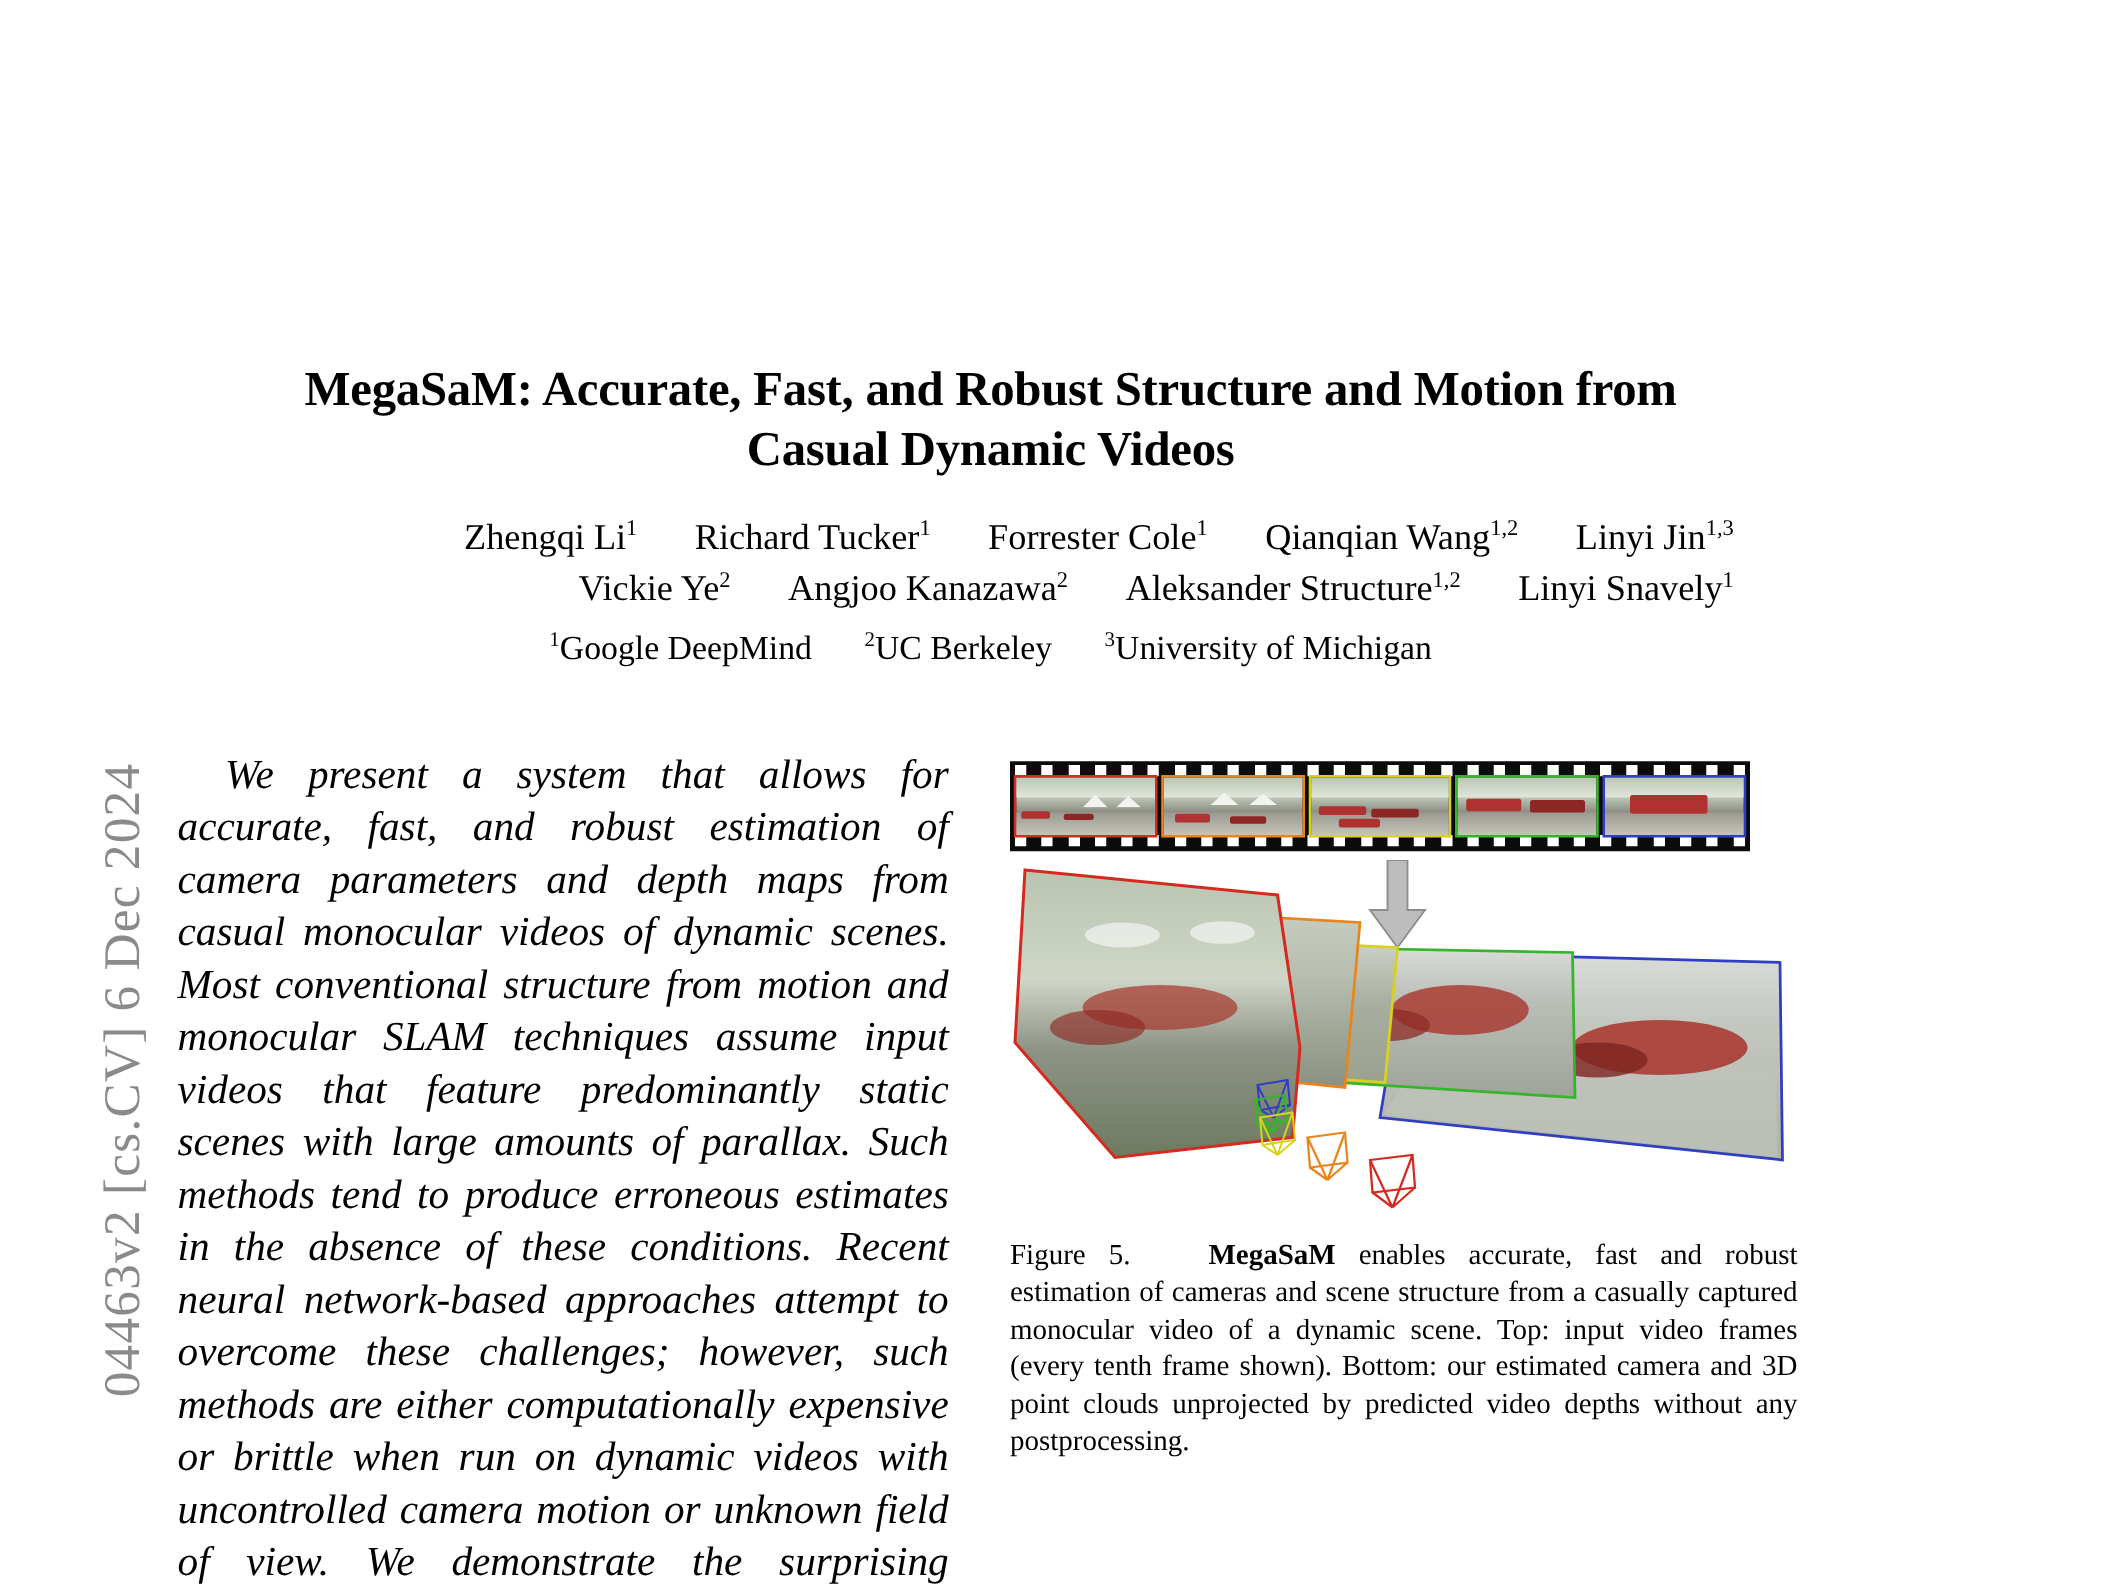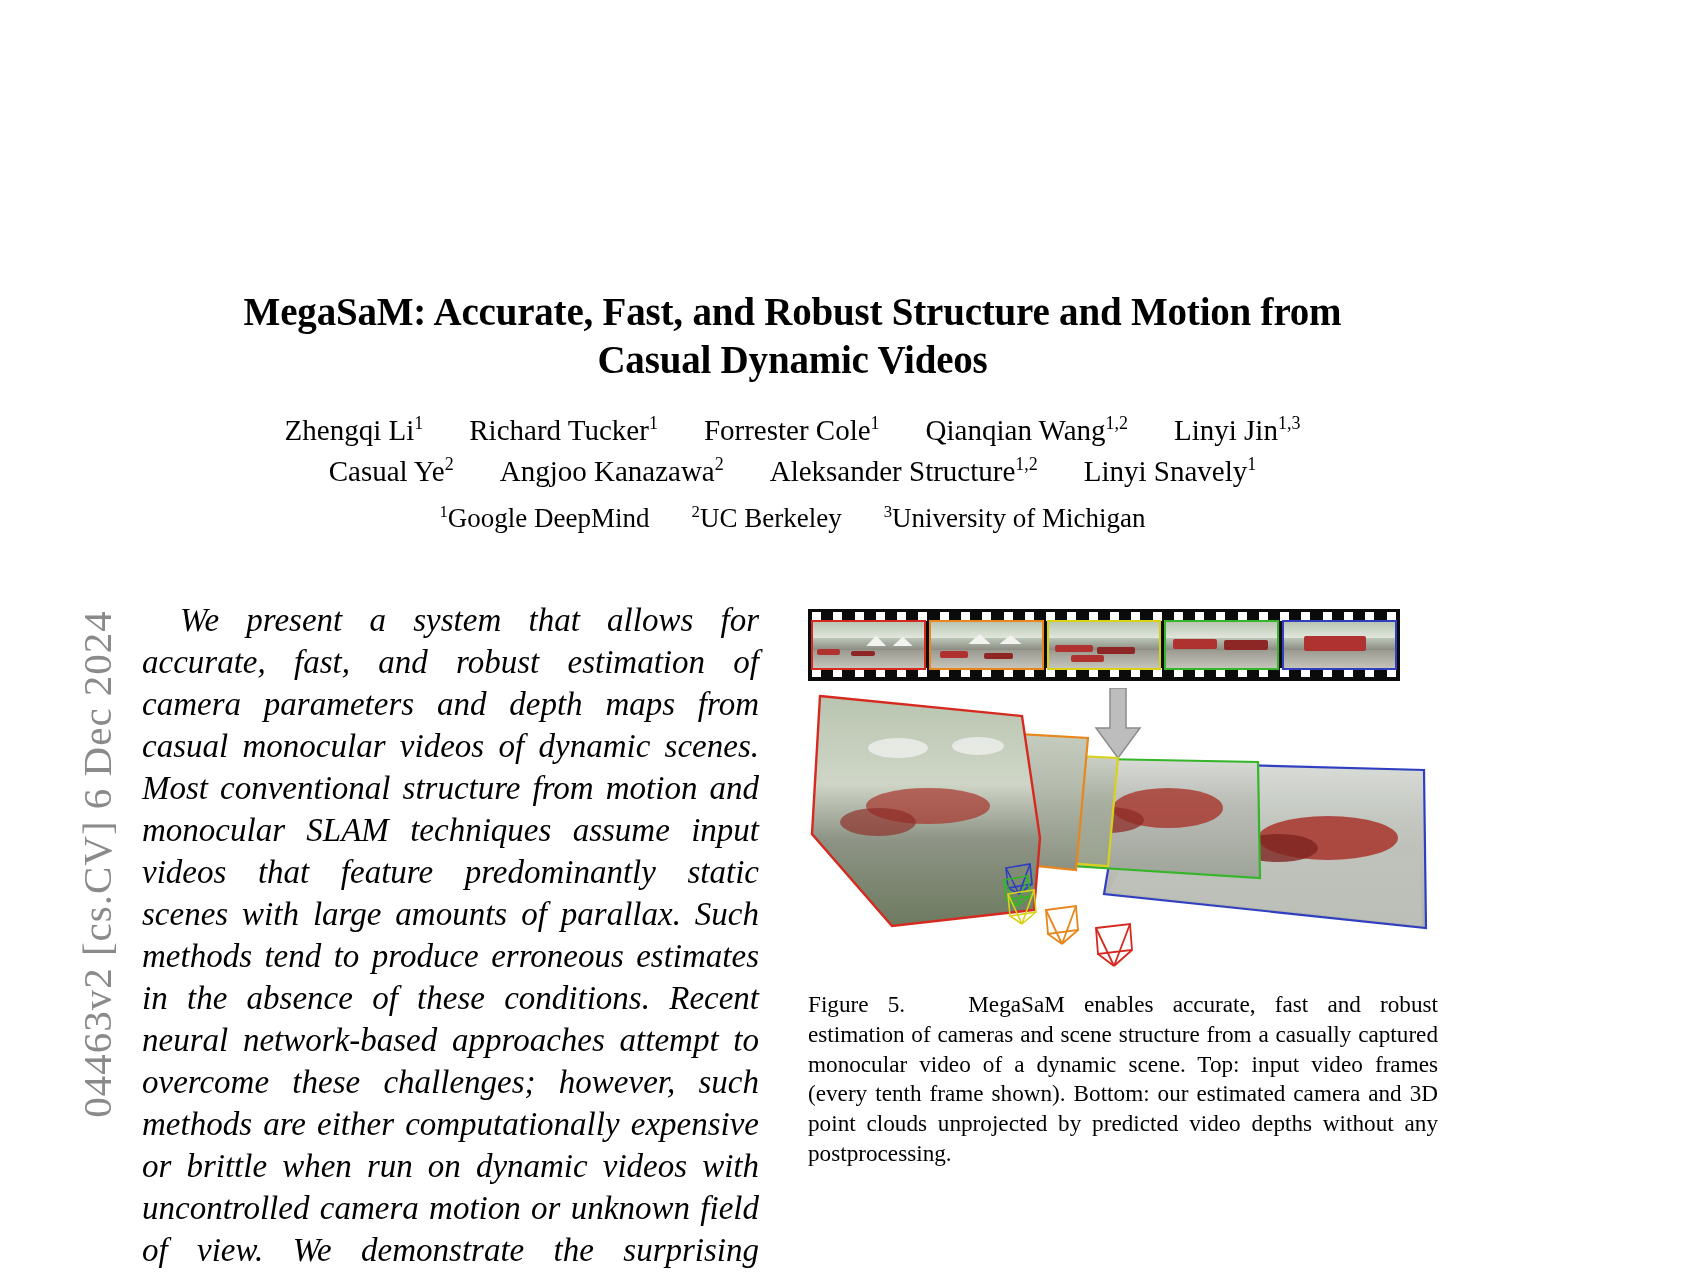--- a/index.html
+++ b/index.html
@@ -59,20 +59,21 @@
     left: 35px;
     top: 410px;
     width: 1235px;
     text-align: center;
     font-size: 29px;
     line-height: 1.42;
   }
   .author-row {
     display: block;
     white-space: nowrap;
+    text-align: right;
   }
   .author {
     display: inline-block;
     margin: 0 23px;
   }
   .author sup {
     font-size: 0.62em;
     vertical-align: super;
     line-height: 0;
   }
@@ -223,37 +224,37 @@
 
   .fig-caption {
     position: absolute;
     left: 0;
     top: 390px;
     width: 630px;
     font-size: 23.2px;
     line-height: 1.285;
     text-align: justify;
   }
-  .fig-caption b { font-weight: normal; margin-left: 44px; }
+  .fig-caption b { font-weight: bold; margin-left: 44px; }
 </style>
 </head>
 <body>
 
 <div class="arxiv-stamp">04463v2  [cs.CV]  6 Dec 2024</div>
 
 <div class="page">
 
   <h1 class="title">MegaSaM: Accurate, Fast, and Robust Structure and Motion from Casual Dynamic Videos</h1>
 
   <div class="authors">
     <span class="author-row">
       <span class="author"><span>Zhengqi Li</span><sup>1</sup></span><span class="author"><span>Richard Tucker</span><sup>1</sup></span><span class="author"><span>Forrester Cole</span><sup>1</sup></span><span class="author"><span>Qianqian Wang</span><sup>1,2</sup></span><span class="author"><span>Linyi Jin</span><sup>1,3</sup></span>
     </span>
     <span class="author-row">
-      <span class="author"><span>Casual Ye</span><sup>2</sup></span><span class="author"><span>Angjoo Kanazawa</span><sup>2</sup></span><span class="author"><span>Aleksander Structure</span><sup>1,2</sup></span><span class="author"><span>Linyi Snavely</span><sup>1</sup></span>
+      <span class="author"><span>Vickie Ye</span><sup>2</sup></span><span class="author"><span>Angjoo Kanazawa</span><sup>2</sup></span><span class="author"><span>Aleksander Structure</span><sup>1,2</sup></span><span class="author"><span>Linyi Snavely</span><sup>1</sup></span>
     </span>
   </div>
 
   <div class="affiliations">
     <span class="affil"><sup>1</sup><span>Google DeepMind</span></span><span class="affil"><sup>2</sup><span>UC Berkeley</span></span><span class="affil"><sup>3</sup><span>University of Michigan</span></span>
   </div>
 
   <div class="col-left">
     <p class="abstract-body">We present a system that allows for accurate, fast, and robust estimation of camera parameters and depth maps from casual monocular videos of dynamic scenes. Most conventional structure from motion and monocular SLAM techniques assume input videos that feature predominantly static scenes with large amounts of parallax. Such methods tend to produce erroneous estimates in the absence of these conditions. Recent neural network-based approaches attempt to overcome these challenges; however, such methods are either computationally expensive or brittle when run on dynamic videos with uncontrolled camera motion or unknown field of view. We demonstrate the surprising effectiveness of a deep visual SLAM framework: with careful modifications to its training and inference schemes, this system can scale to real-world videos of complex dynamic scenes with unconstrained camera paths, including videos with little camera</p>
   </div>

